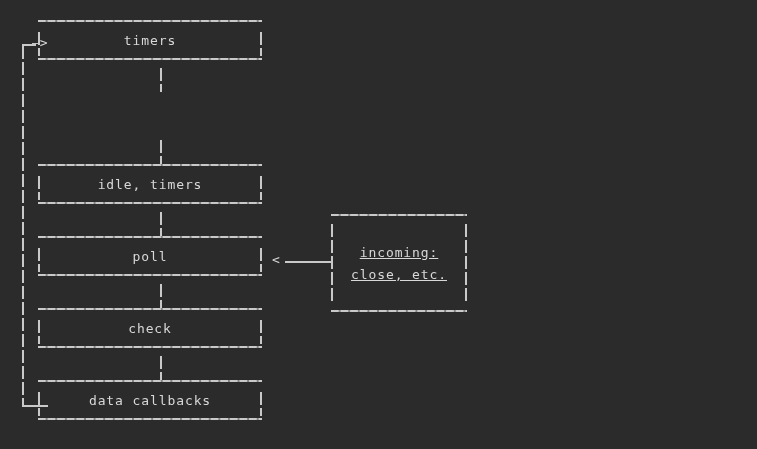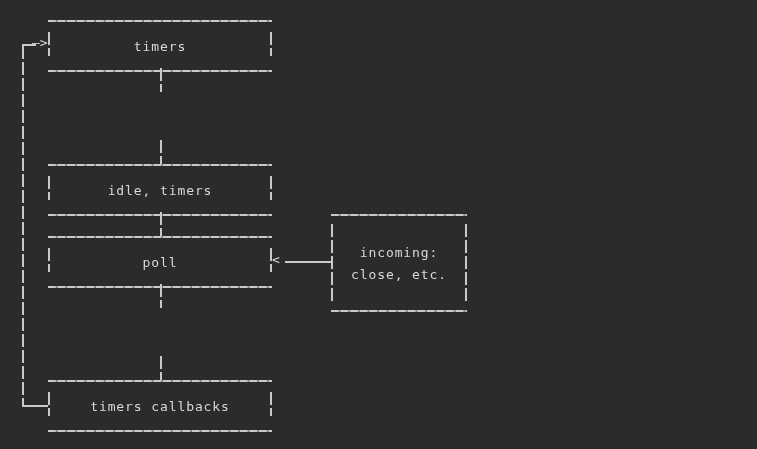--- a/index.html
+++ b/index.html
@@ -18,23 +18,23 @@
   #diagram {
     position: relative;
     width: 757px;
     height: 449px;
     background: #2b2b2b;
   }
 
   
   .phase-box {
     position: absolute;
-    left: 48px;
+    left: 38px;
     width: 224px;
-    height: 52px;
+    height: 40px;
     box-sizing: border-box;
   }
 
   
   .rule {
     position: absolute;
     left: 0;
     width: 100%;
     height: 2px;
     background-image: linear-gradient(
@@ -151,20 +151,21 @@
     display: flex;
     flex-direction: column;
     align-items: center;
     justify-content: center;
     gap: 9px;
     color: #d8d8d8;
     font-size: 13px;
     letter-spacing: 0.9px;
     white-space: pre;
     line-height: 1;
+    text-decoration: underline;
   }
 
   
   .incoming-arrow-line {
     position: absolute;
     left: 285px;
     top: 261px;
     width: 46px;
     height: 2px;
     background: #c9c9c9;
@@ -215,28 +216,35 @@
   <div class="phase-box" style="top:236px">
     <div class="rule top"></div>
     <div class="pipe left"></div>
     <div class="pipe right"></div>
     <div class="phase-label">poll</div>
     <div class="rule bottom"></div>
   </div>
 
   <div class="connector" style="top:284px"></div>
 
+  <div class="phase-box" style="top:308px">
+    <div class="rule top"></div>
+    <div class="pipe left"></div>
+    <div class="pipe right"></div>
+    <div class="phase-label">check</div>
+    <div class="rule bottom"></div>
+  </div>
 
   <div class="connector" style="top:356px"></div>
 
   <div class="phase-box" style="top:380px">
     <div class="rule top"></div>
     <div class="pipe left"></div>
     <div class="pipe right"></div>
-    <div class="phase-label">timers callbacks</div>
+    <div class="phase-label">data callbacks</div>
     <div class="rule bottom"></div>
   </div>
 
   <div id="incoming-box">
     <div class="rule top"></div>
     <div class="pipe left"></div>
     <div class="pipe right"></div>
     <div class="incoming-text">
       <span>incoming:</span>
       <span>close, etc.</span>

